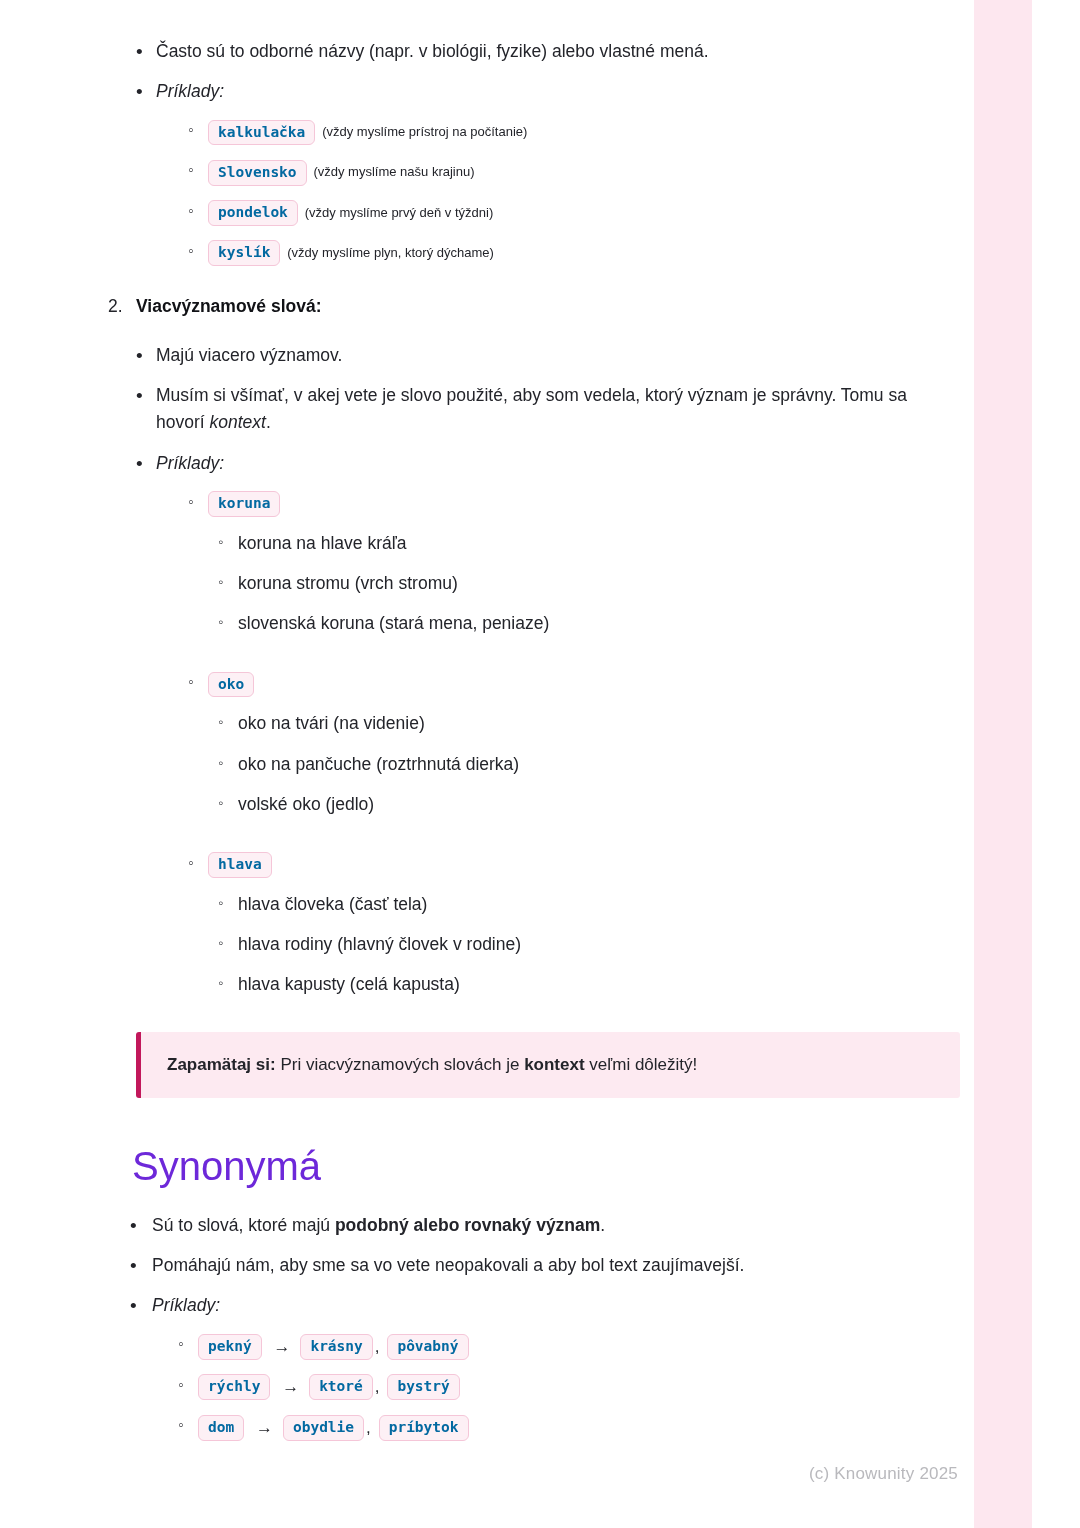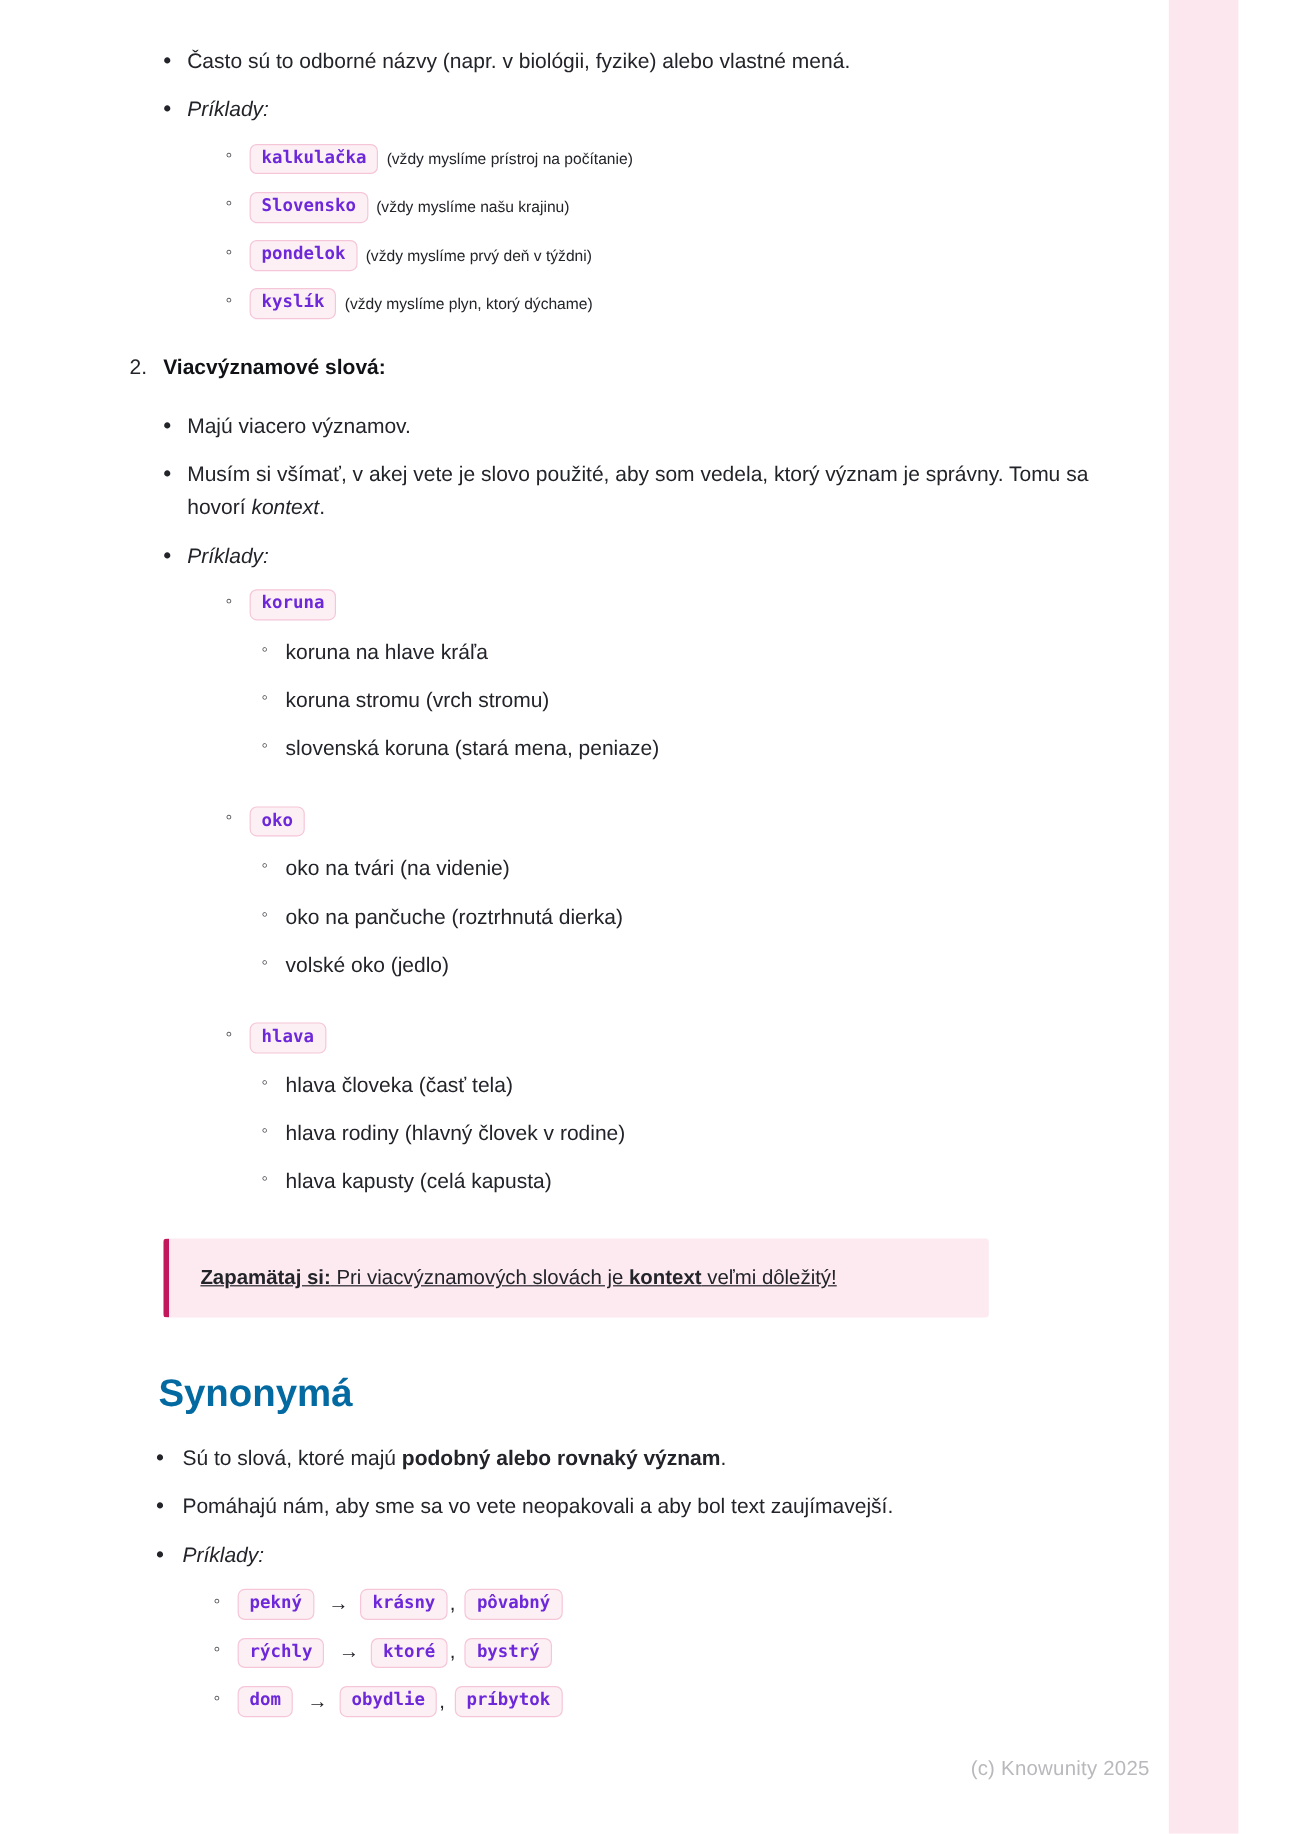--- a/index.html
+++ b/index.html
@@ -95,21 +95,21 @@
 
   .italic { font-style: italic; }
   .bold { font-weight: bold; }
 
   
   .chip {
     display: inline-block;
     font-family: "DejaVu Sans Mono", monospace;
     font-size: 14.5px;
     font-weight: bold;
-    color: #6d28d9;
+    color: #0369a1;
     background: #fdf0f5;
     border: 1px solid #f5c6d8;
     border-radius: 6px;
     padding: 3px 9px 4px 9px;
     line-height: 1.15;
     vertical-align: middle;
     margin-right: 2px;
   }
   .chip-note {
     font-size: 13px;
@@ -119,39 +119,38 @@
 
   .spacer-8 { height: 8px; }
   .spacer-14 { height: 14px; }
   .spacer-20 { height: 20px; }
 
   .sublist { margin-top: 11px; }
 
   
   .callout {
     margin: 34px 0 0 48px;
-    width: 688px;
+    width: 824px;
     background: #fdeaf1;
     border-left: 5px solid #c2185b;
     border-radius: 3px;
     padding: 20px 24px 20px 26px;
     box-sizing: border-box;
     font-size: 17px;
     line-height: 1.5;
     color: #23242a;
-    text-decoration: underline;
   }
 
   
   h2.section {
     margin: 44px 0 22px 44px;
-    font-size: 32px;
+    font-size: 40px;
     line-height: 1.2;
-    font-weight: bold;
-    color: #0369a1;
+    font-weight: normal;
+    color: #6d28d9;
   }
 
   .sec-li { padding-left: 64px; }
   .sec-li::before { left: 42px; }
   .sec-lvl2 { padding-left: 110px; }
   .sec-lvl2::before { left: 90px; }
 
   .arrow {
     font-size: 17px;
     color: #23242a;

